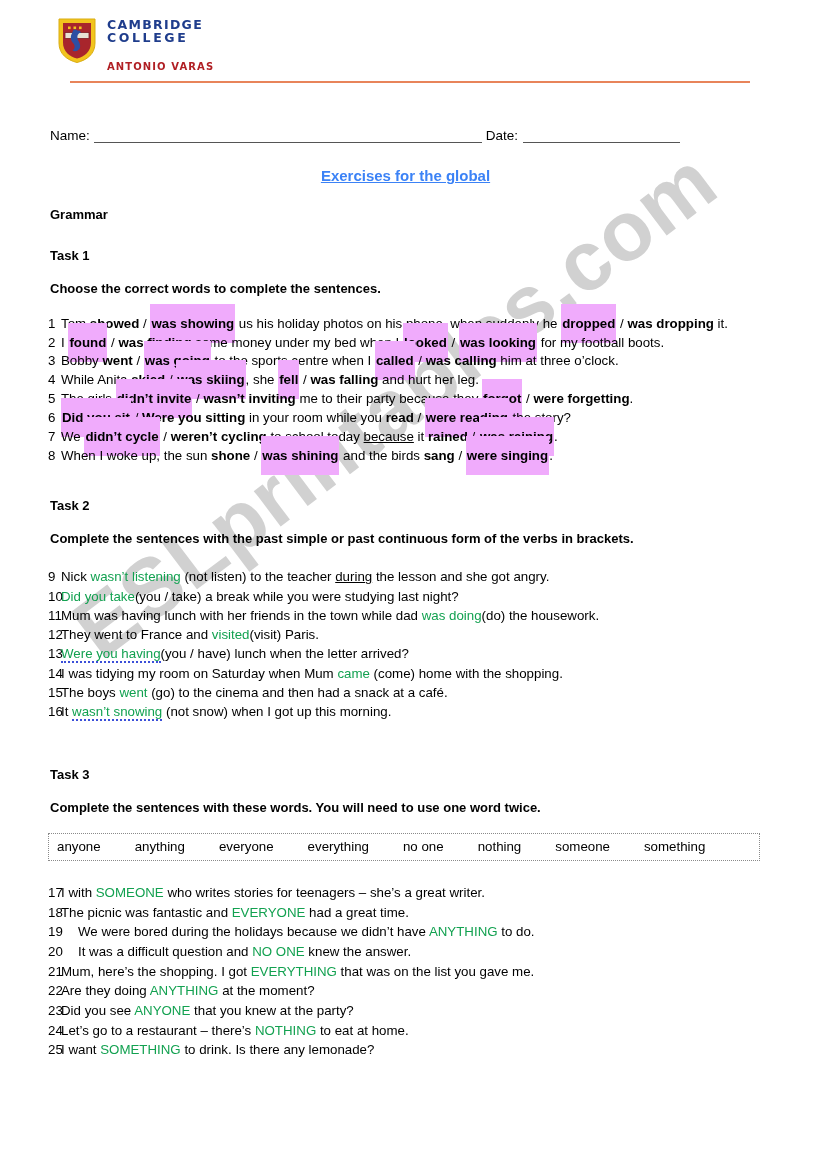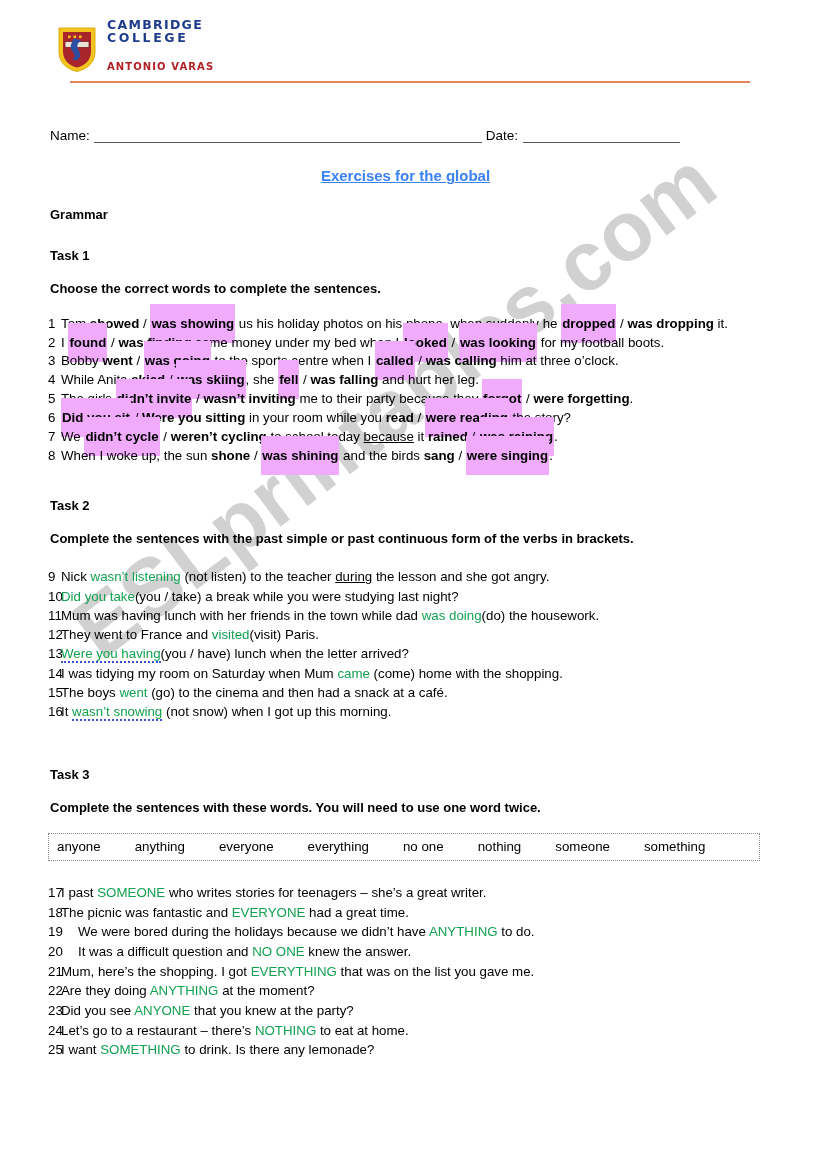--- a/index.html
+++ b/index.html
@@ -50,21 +50,21 @@
   
   .header {
     position: relative;
     height: 100px;
   }
   .logo-wrap {
     position: absolute;
     left: 57px;
     top: 16px;
     display: flex;
-    align-items: flex-end;
+    align-items: flex-start;
     gap: 10px;
   }
   .shield {
     width: 40px;
     height: 48px;
     display: block;
   }
   .logo-text {
     display: flex;
     flex-direction: column;
@@ -282,21 +282,21 @@
           <span class="wb-word">everyone</span>
           <span class="wb-word">everything</span>
           <span class="wb-word">no one</span>
           <span class="wb-word">nothing</span>
           <span class="wb-word">someone</span>
           <span class="wb-word">something</span>
         </div>
     </div>
 
     <div class="qlist t3">
-        <span class="q"><span class="num">17</span><span>I past </span><span class="grn">SOMEONE</span><span> who writes stories for teenagers – she’s a great writer.</span></span>
+        <span class="q"><span class="num">17</span><span>I with </span><span class="grn">SOMEONE</span><span> who writes stories for teenagers – she’s a great writer.</span></span>
         <span class="q"><span class="num">18</span><span>The picnic was fantastic and </span><span class="grn">EVERYONE</span><span> had a great time.</span></span>
         <span class="q wide"><span class="num">19</span><span>We were bored during the holidays because we didn’t have </span><span class="grn">ANYTHING</span><span> to do.</span></span>
         <span class="q wide"><span class="num">20</span><span>It was a difficult question and </span><span class="grn">NO ONE</span><span> knew the answer.</span></span>
         <span class="q"><span class="num">21</span><span>Mum, here’s the shopping. I got </span><span class="grn">EVERYTHING</span><span> that was on the list you gave me.</span></span>
         <span class="q"><span class="num">22</span><span>Are they doing </span><span class="grn">ANYTHING</span><span>  at the moment?</span></span>
         <span class="q"><span class="num">23</span><span>Did you see </span><span class="grn">ANYONE</span><span> that you knew at the party?</span></span>
         <span class="q"><span class="num">24</span><span>Let’s go to a restaurant – there’s </span><span class="grn">NOTHING</span><span> to eat at home.</span></span>
         <span class="q"><span class="num">25</span><span>I want </span><span class="grn">SOMETHING</span><span> to drink. Is there any lemonade?</span></span>
       </div>
 

